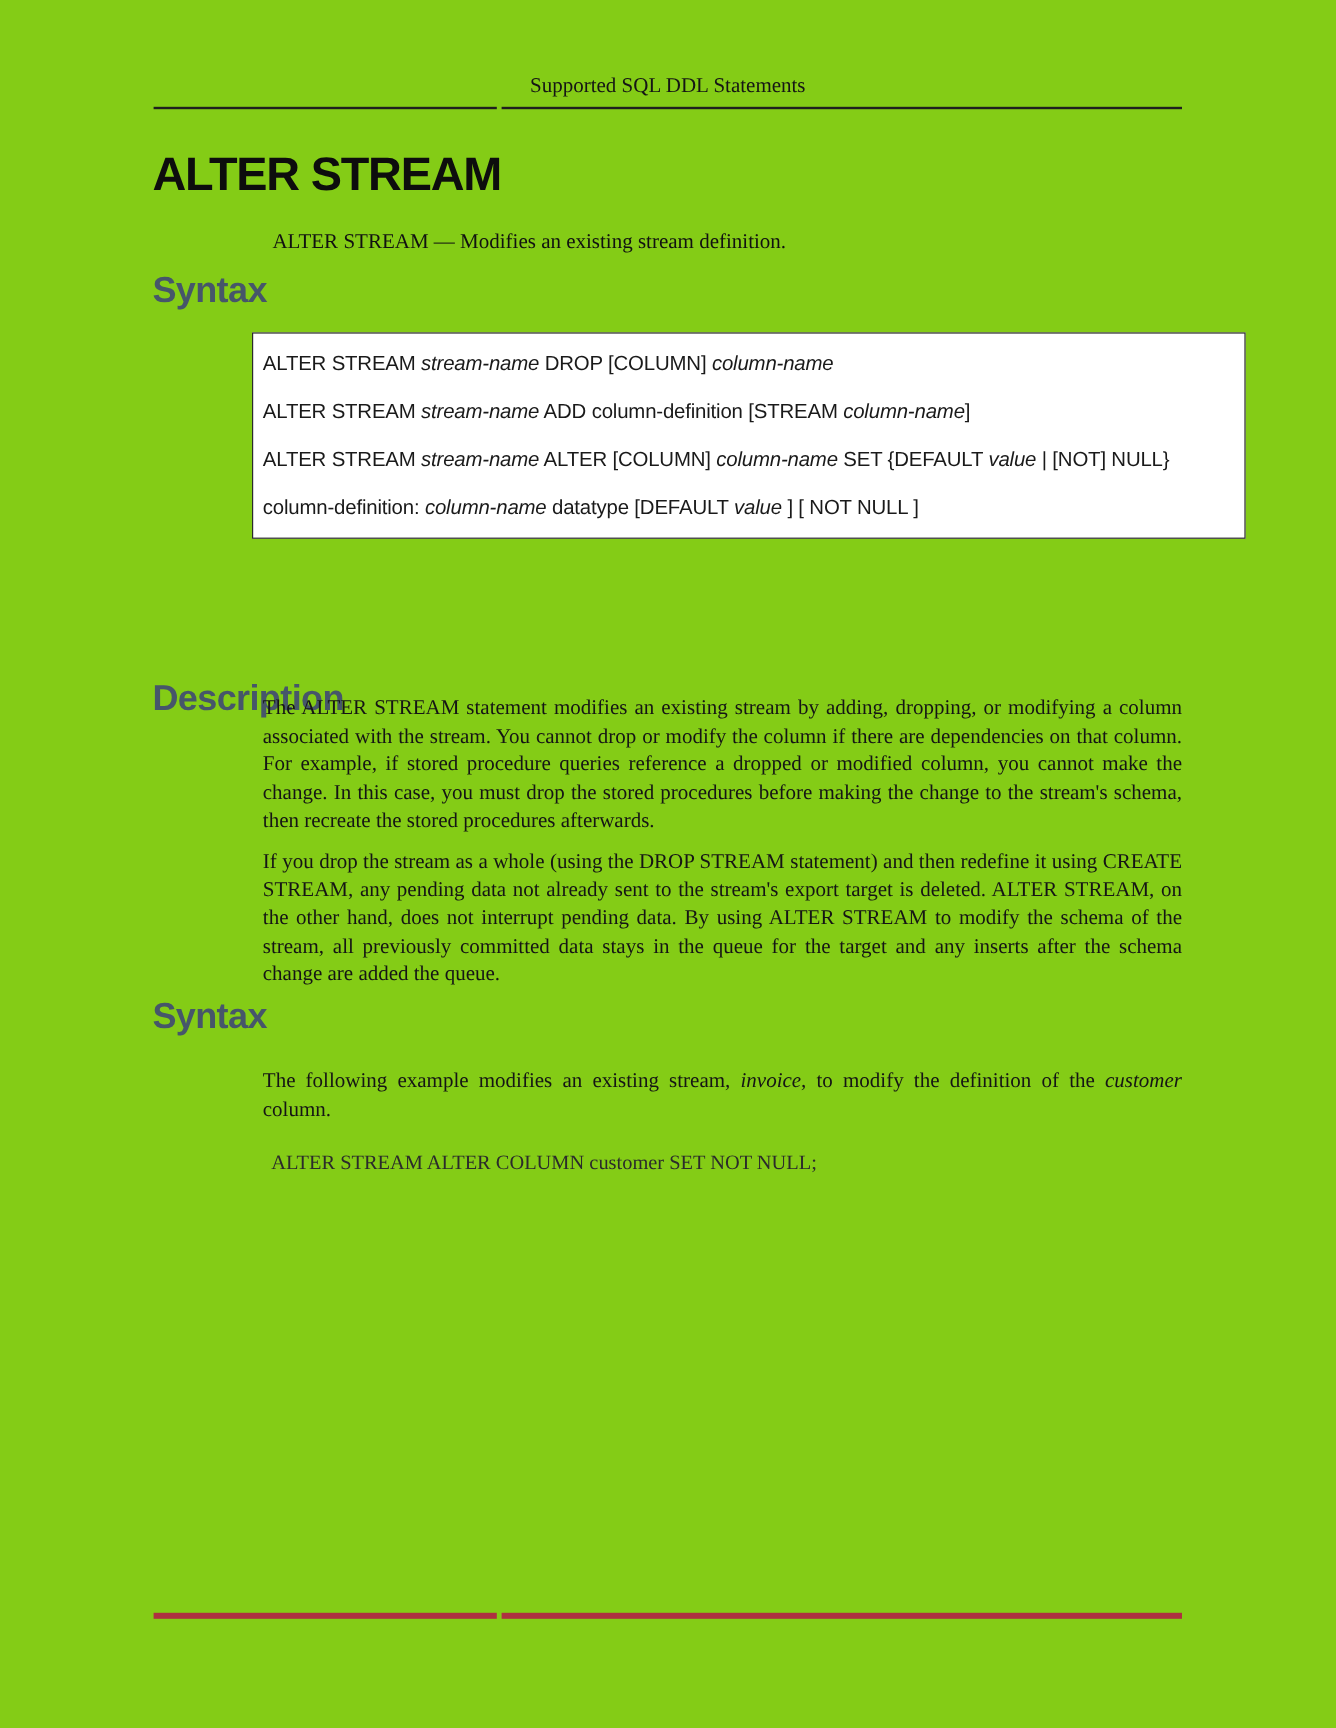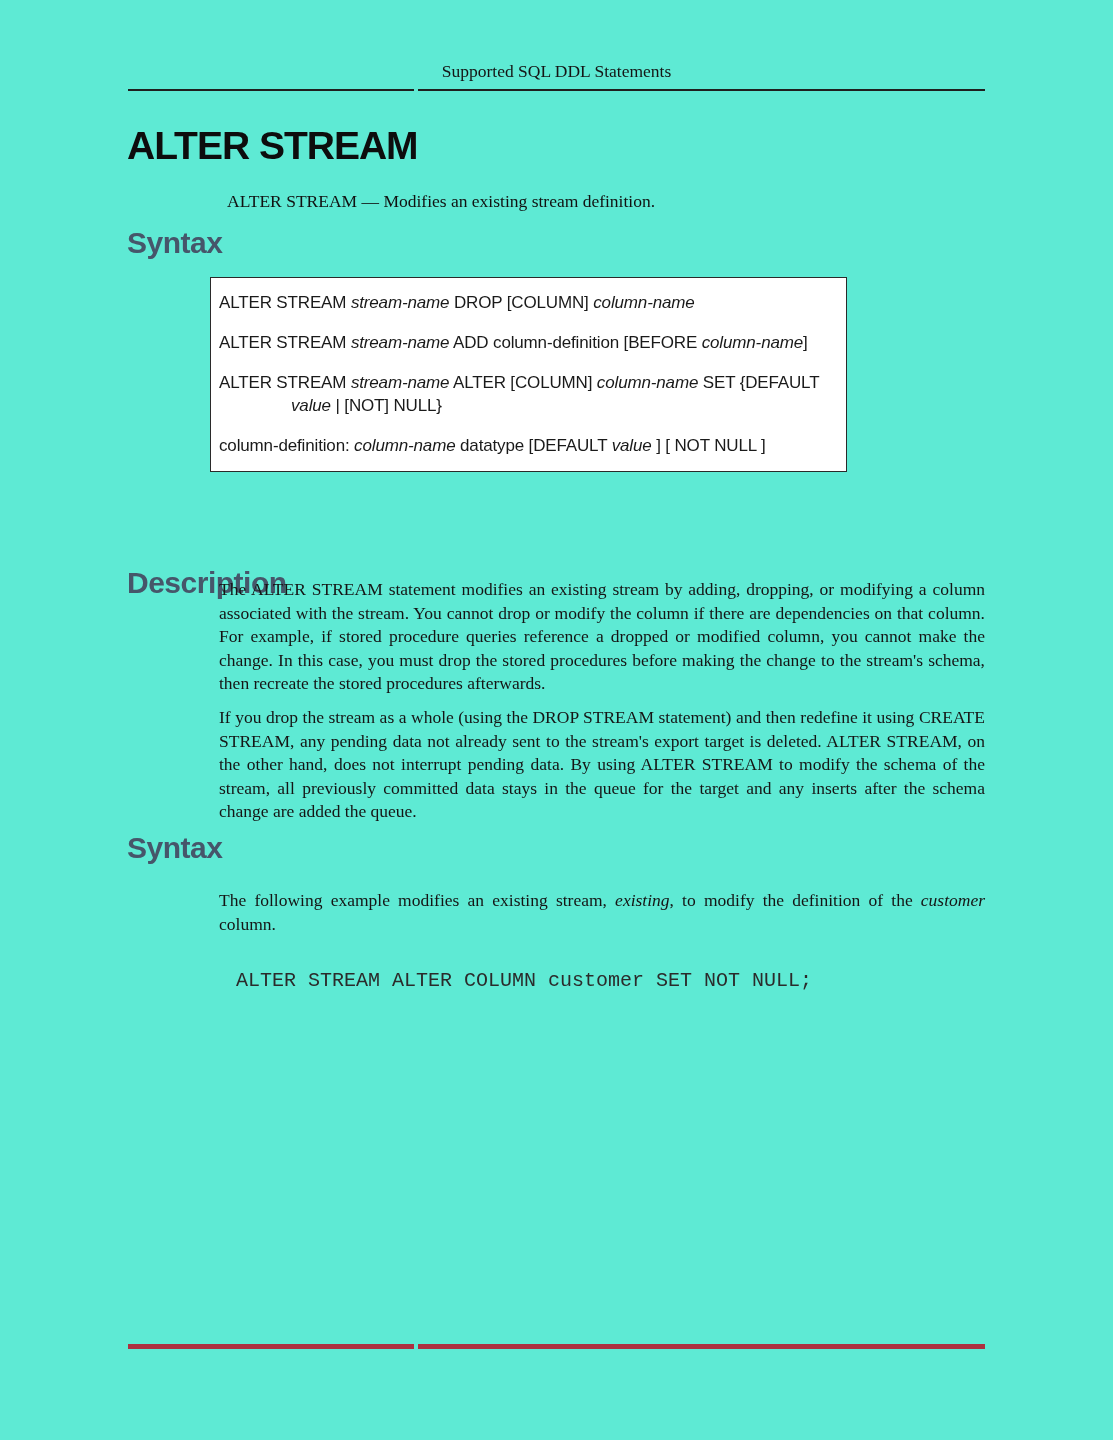--- a/index.html
+++ b/index.html
@@ -1,21 +1,21 @@
 <!DOCTYPE html>
 <html style="--heading-color: #46566a; --header-rule: #1f1f1f; --footer-rule: #ad3140;"><head>
 <meta charset="utf-8">
 <style>
   html, body { margin: 0; padding: 0; background: #e8e8e8; }
   .page {
     position: relative;
     width: 1113px;
     height: 1440px;
     margin: 0 auto;
-    background: #5eead4;
+    background: #84cc16;
     overflow: hidden;
     font-family: "Liberation Serif", serif;
     color: #111;
   }
   .header-title {
     position: absolute;
     top: 61px; left: 0; width: 100%;
     text-align: center;
     font: 17.5px/1.2 "Liberation Serif", serif;
     color: #151515;
@@ -49,21 +49,21 @@
     font-size: 30px;
     font-weight: 700;
     letter-spacing: -0.5px;
     color: var(--heading-color, #46566a);
   }
   #h-syntax { top: 226px; }
   #h-desc { top: 522px; margin-top: 44px; }
   #h-example { top: 831px; }
   .syntax-box {
     position: absolute;
-    top: 277px; left: 210px; width: 637px;
+    top: 277px; left: 210px; width: 828px;
     box-sizing: border-box;
     border: 1.5px solid #2a2a2a;
     padding: 13px 8px 14px 8px;
     background: #fff;
   }
   .syn-line {
     font-family: "Liberation Sans", sans-serif;
     font-size: 17px;
     line-height: 23px;
     letter-spacing: -0.15px;
@@ -80,23 +80,23 @@
     font: 17.5px/23.5px "Liberation Serif", serif;
     color: #151515;
   }
   .just { text-align: justify; }
   #para-1 { top: 578px; }
   #para-2 { top: 706px; }
   #example-intro { top: 889px; }
   .code {
     position: absolute;
     top: 951px; left: 219px;
-    margin: 17px;
-    font-family: Liberation Mono, monospace;
-    font-size: 20px;
+    margin: 7px;
+    font-family: Liberation Serif, serif;
+    font-size: 17px;
     line-height: 1.3;
     color: #2b2b2b;
     white-space: pre;
   }
   .page-number {
     position: absolute;
     top: 1352px; left: 0; width: 100%;
     text-align: center;
     font: 17px/1.2 "Liberation Serif", serif;
     color: #151515;
@@ -113,32 +113,32 @@
   <div class="rule rule-header right"></div>
 
   <h1 class="doc-title">ALTER STREAM</h1>
 
   <p class="intro">ALTER STREAM — Modifies an existing stream definition.</p>
 
   <h2 class="sec" id="h-syntax">Syntax</h2>
 
   <div class="syntax-box">
     <div class="syn-line"><span>ALTER STREAM </span><i>stream-name</i><span> DROP [COLUMN] </span><i>column-name</i></div>
-    <div class="syn-line"><span>ALTER STREAM </span><i>stream-name</i><span> ADD column-definition [BEFORE </span><i>column-name</i><span>]</span></div>
+    <div class="syn-line"><span>ALTER STREAM </span><i>stream-name</i><span> ADD column-definition [STREAM </span><i>column-name</i><span>]</span></div>
     <div class="syn-line"><span>ALTER STREAM </span><i>stream-name</i><span> ALTER [COLUMN] </span><i>column-name</i><span> SET {DEFAULT </span><i>value</i><span> | [NOT] NULL}</span></div>
     <div class="syn-line"><span>column-definition: </span><i>column-name</i><span> datatype [DEFAULT </span><i>value</i><span> ] [ NOT NULL ]</span></div>
   </div>
 
   <h2 class="sec" id="h-desc">Description</h2>
 
   <p class="body just" id="para-1">The ALTER STREAM statement modifies an existing stream by adding, dropping, or modifying a column associated with the stream. You cannot drop or modify the column if there are dependencies on that column. For example, if stored procedure queries reference a dropped or modified column, you cannot make the change. In this case, you must drop the stored procedures before making the change to the stream's schema, then recreate the stored procedures afterwards.</p>
   <p class="body just" id="para-2">If you drop the stream as a whole (using the DROP STREAM statement) and then redefine it using CREATE STREAM, any pending data not already sent to the stream's export target is deleted. ALTER STREAM, on the other hand, does not interrupt pending data. By using ALTER STREAM to modify the schema of the stream, all previously committed data stays in the queue for the target and any inserts after the schema change are added the queue.</p>
 
   <h2 class="sec" id="h-example">Syntax</h2>
 
-  <p class="body just" id="example-intro"><span>The following example modifies an existing stream, </span><i>existing</i><span>, to modify the definition of the </span><i>customer</i><span> column.</span></p>
+  <p class="body just" id="example-intro"><span>The following example modifies an existing stream, </span><i>invoice</i><span>, to modify the definition of the </span><i>customer</i><span> column.</span></p>
 
   <pre class="code">ALTER STREAM ALTER COLUMN customer SET NOT NULL;</pre>
 
   <div class="rule rule-footer left"></div>
   <div class="rule rule-footer right"></div>
 
 </div>
 
 </body></html>

